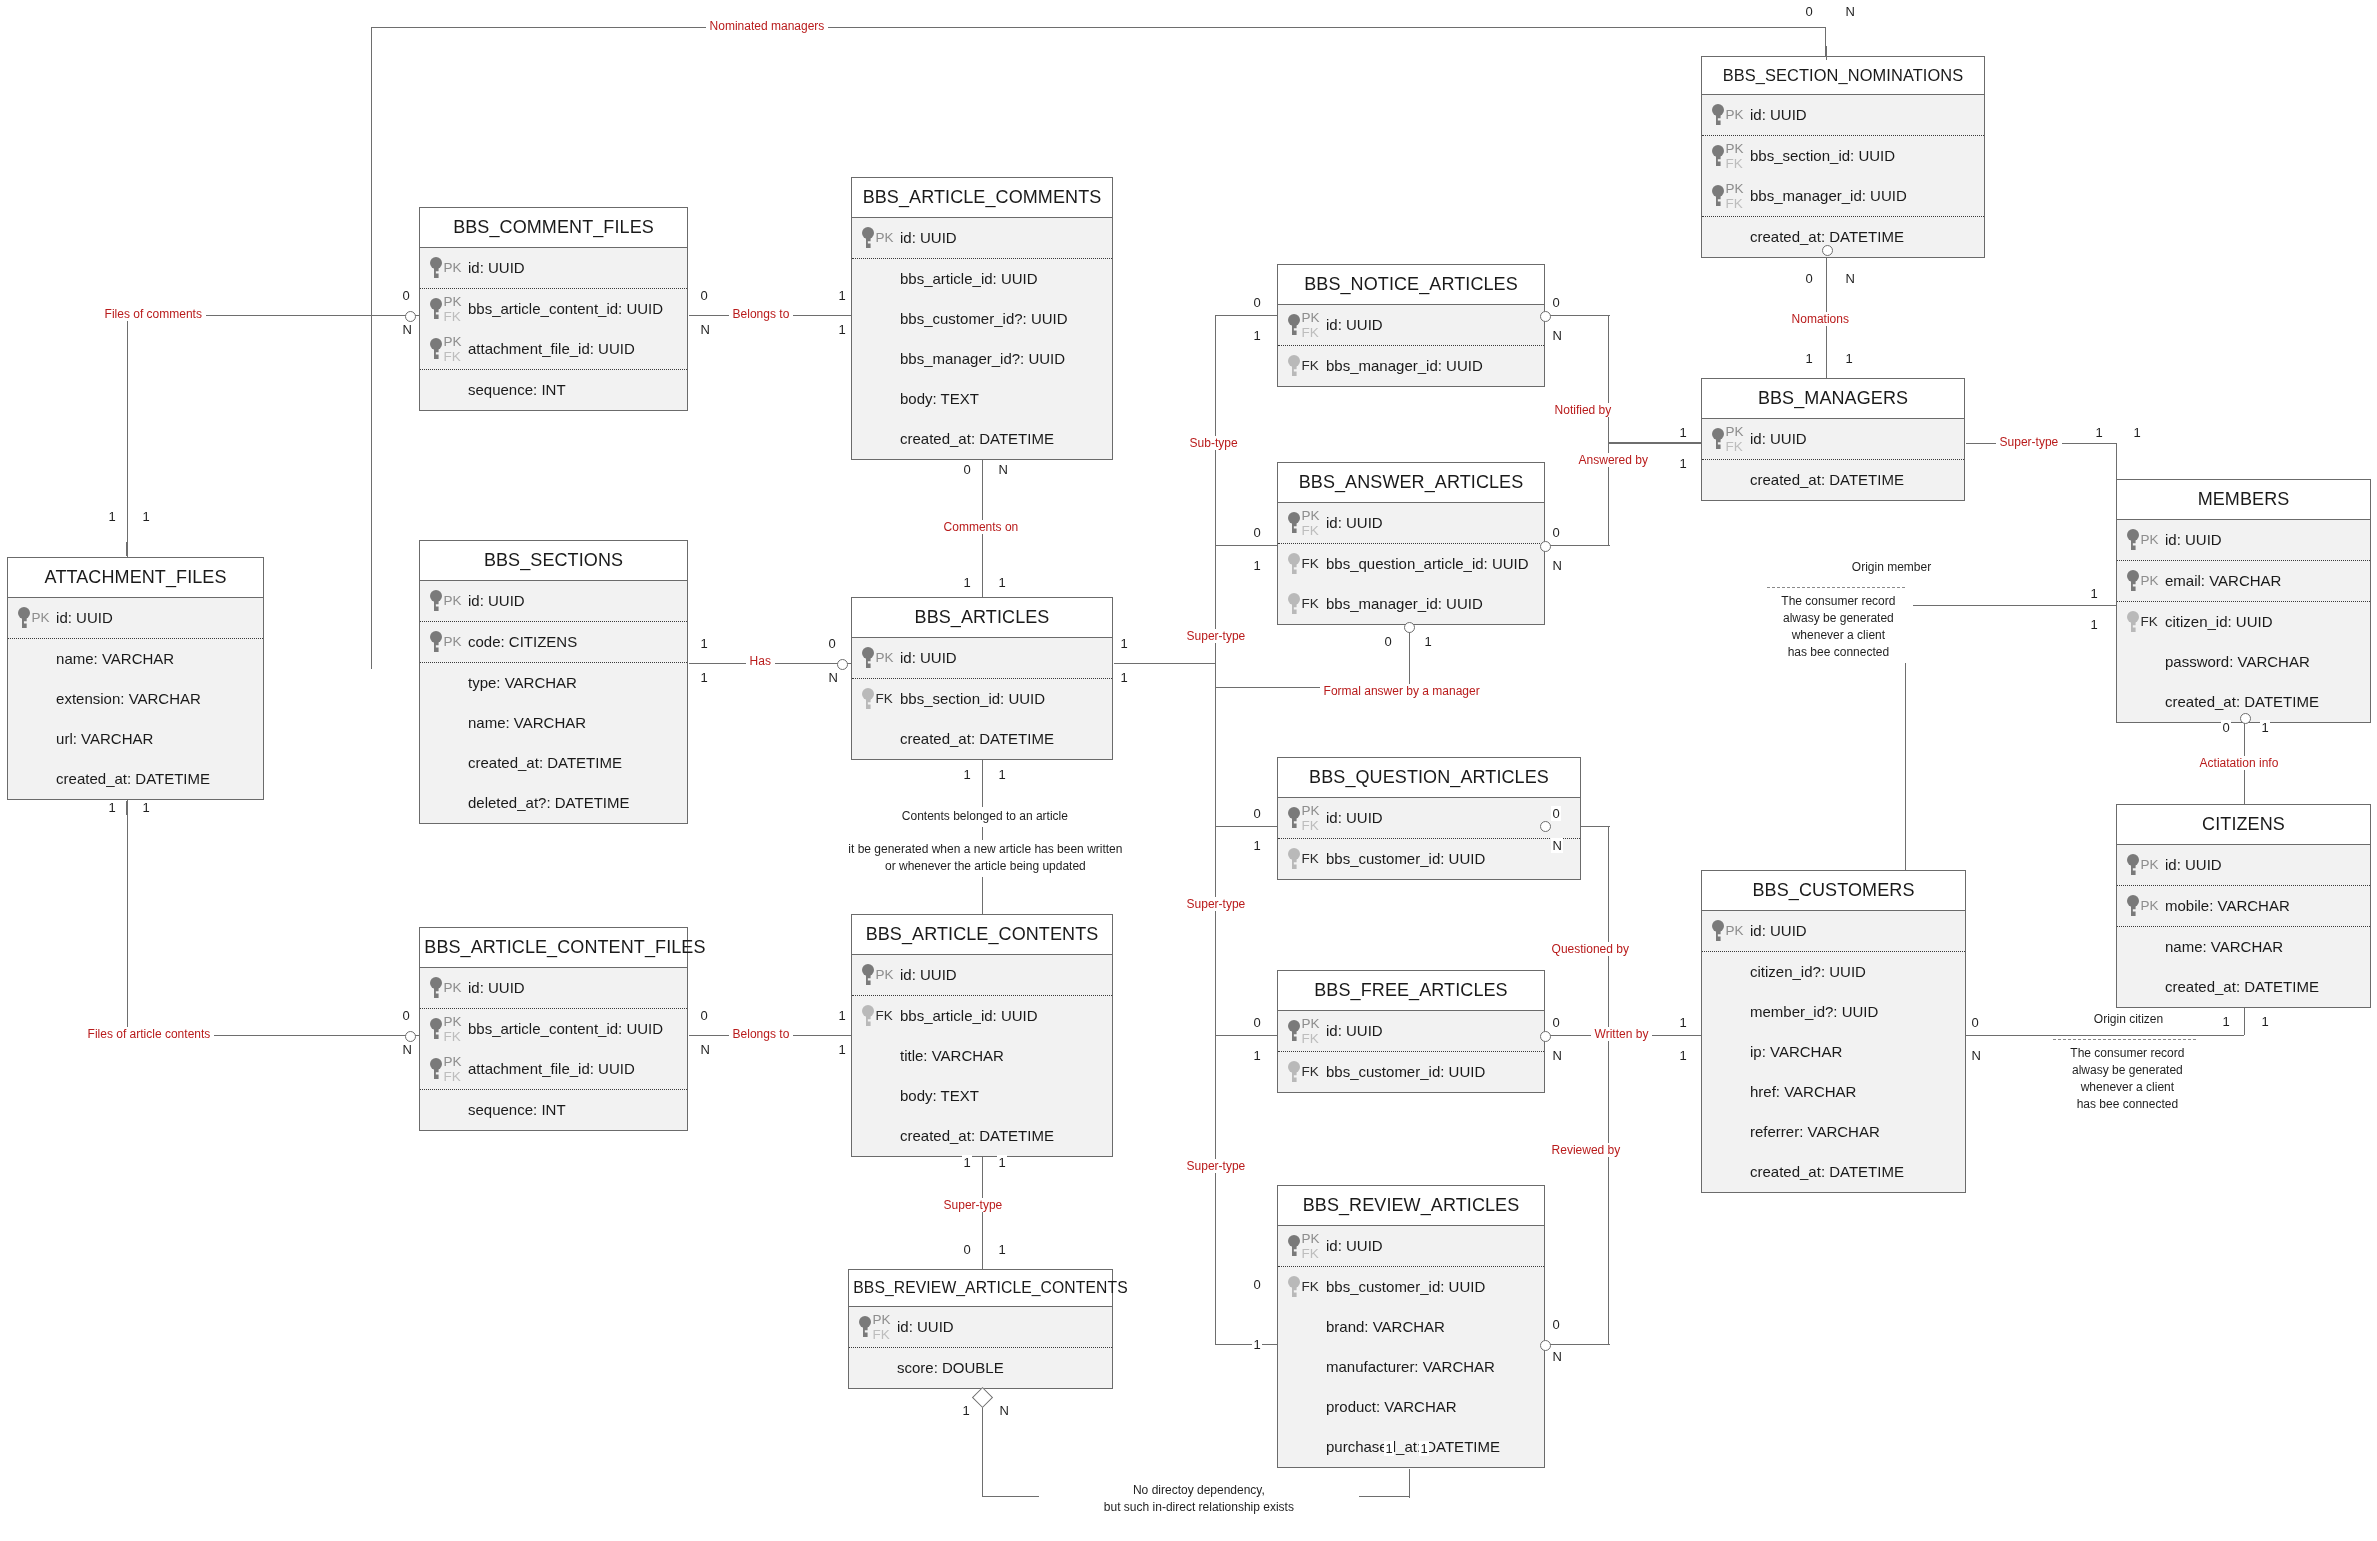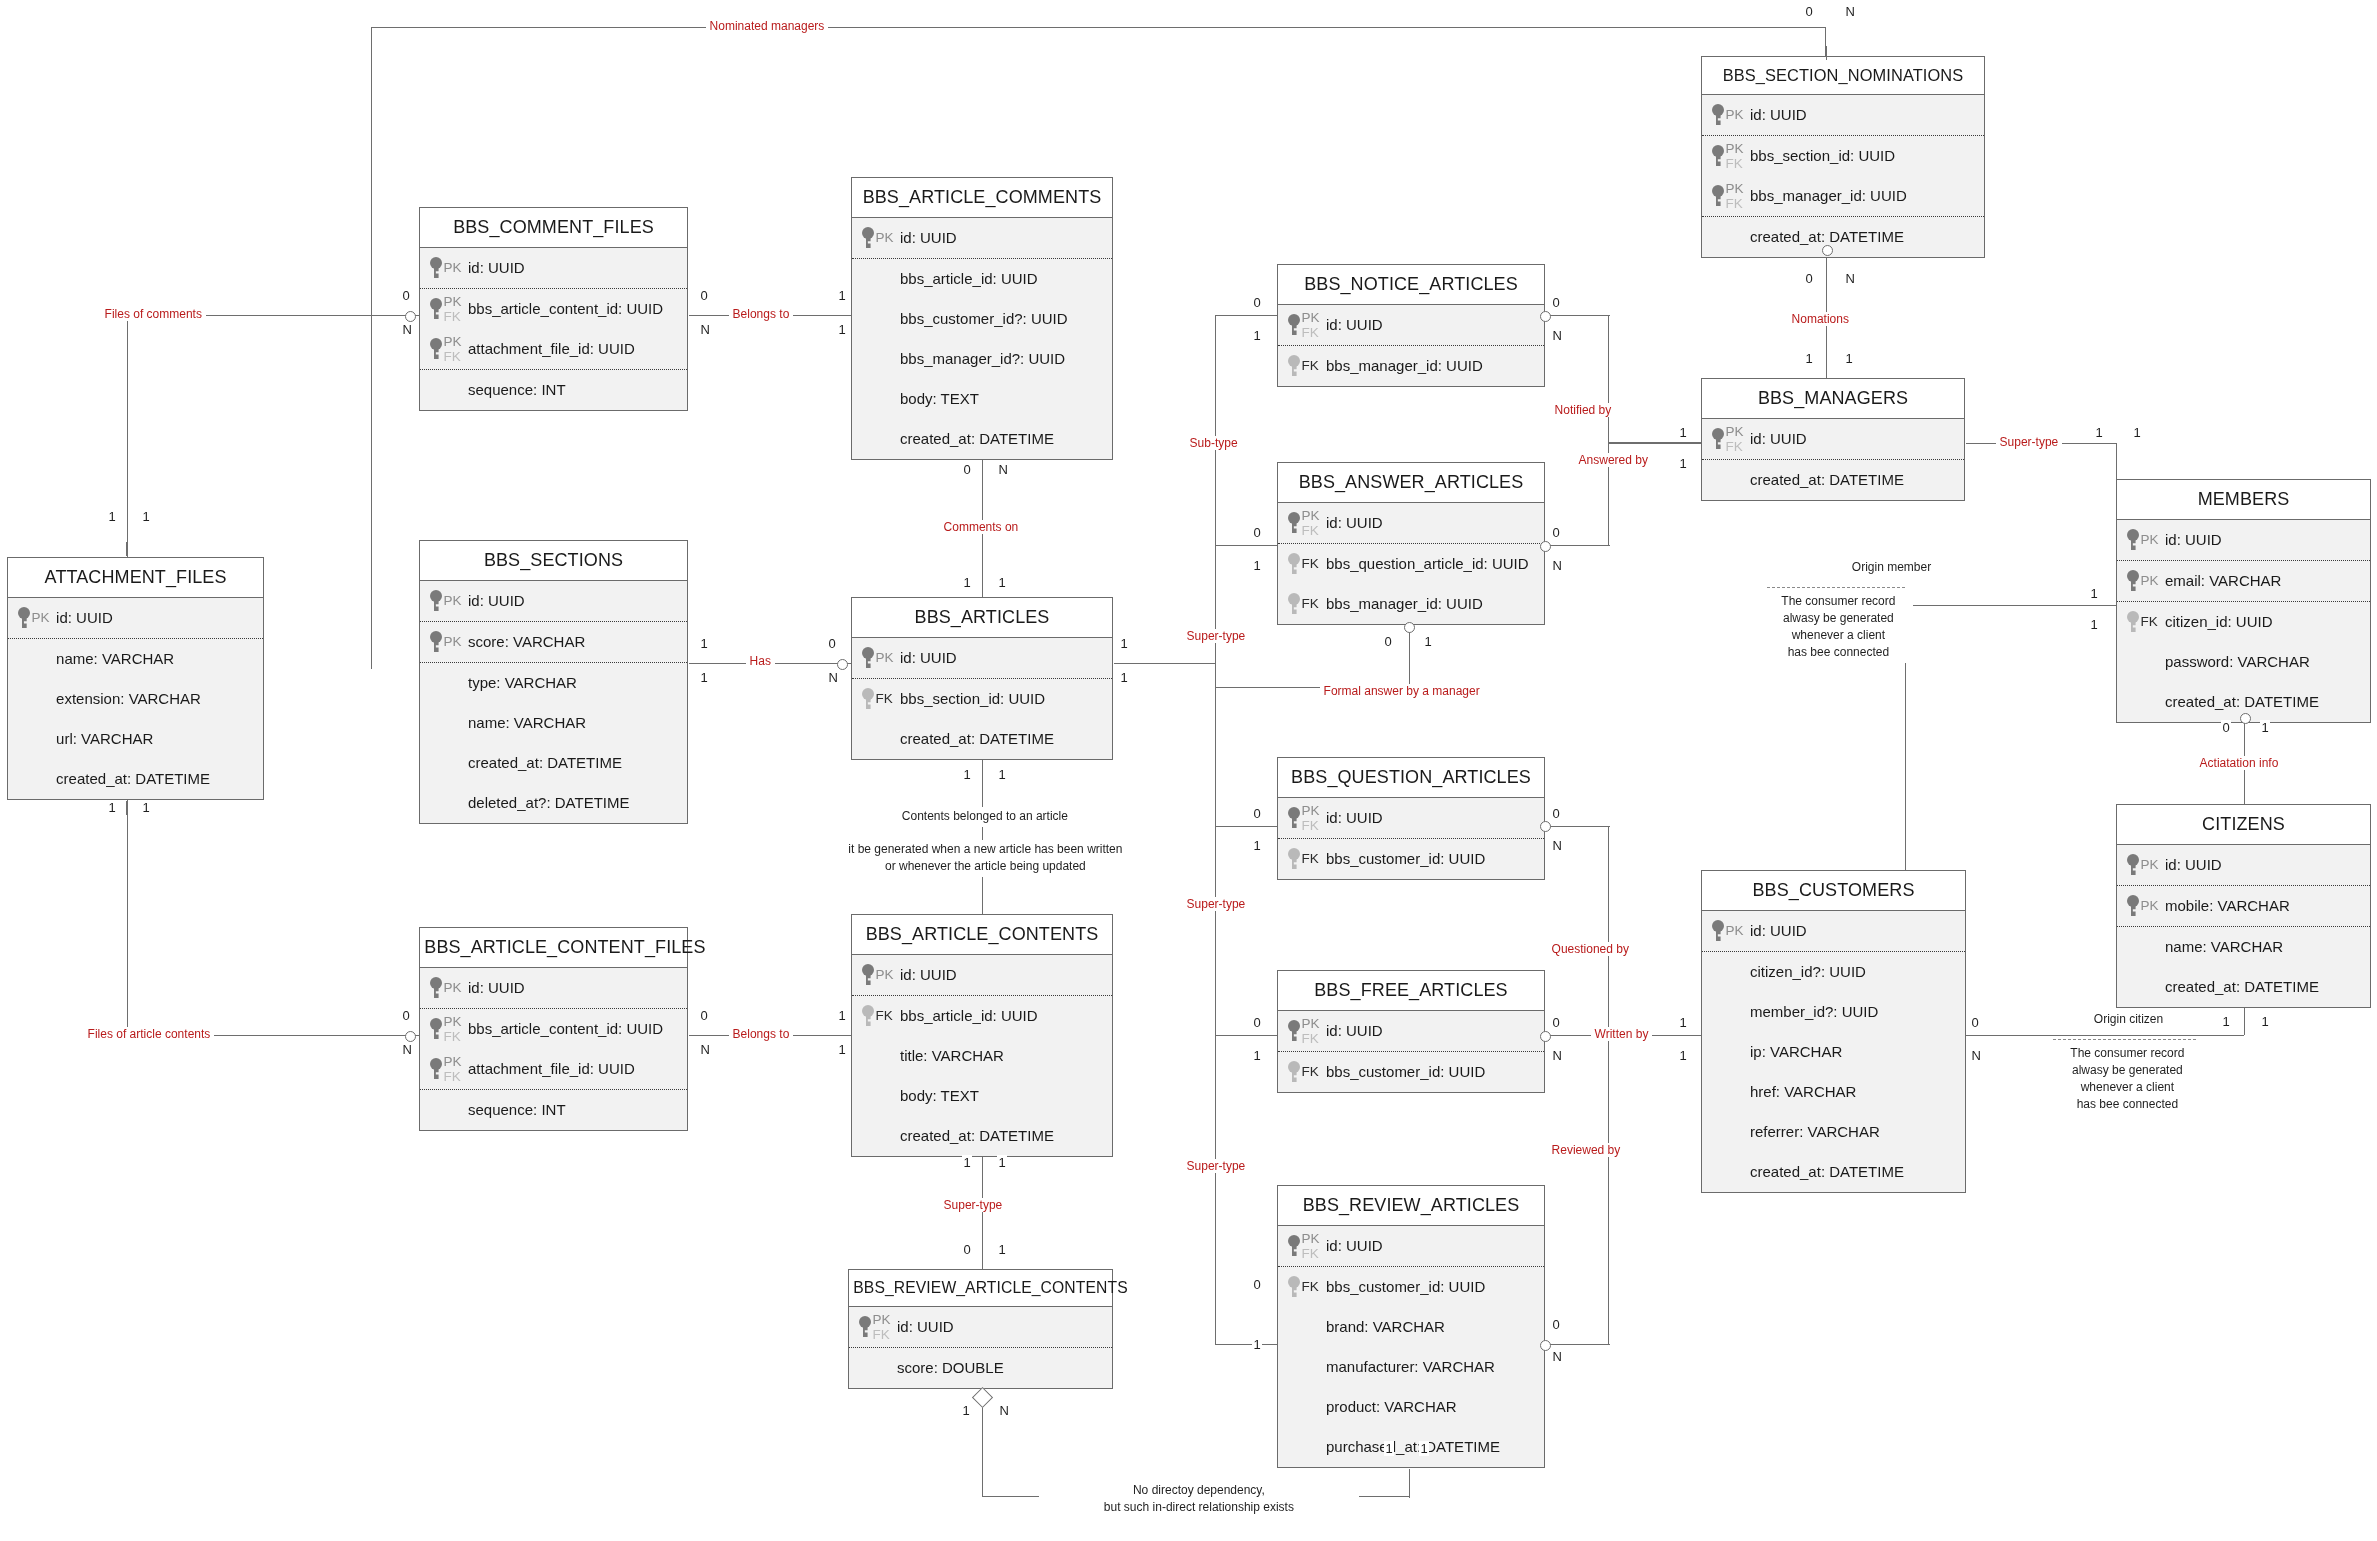--- a/index.html
+++ b/index.html
@@ -236,21 +236,21 @@
             </span>
           <span class="aname">id: UUID</span>
         </div>
       </div>
       <div class="grp">
         <div class="attr">
           <span class="keycell">
               <span class="keyico"></span>
               <span class="klabel">PK</span>
             </span>
-          <span class="aname">score: VARCHAR</span>
+          <span class="aname">code: CITIZENS</span>
         </div>
       </div>
       <div class="grp">
         <div class="attr plain">
             <span class="aname">type: VARCHAR</span>
           </div>
         <div class="attr plain">
             <span class="aname">name: VARCHAR</span>
           </div>
         <div class="attr plain">
@@ -442,21 +442,21 @@
           <span class="keycell">
               <span class="keyico light"></span>
               <span class="fklab">FK</span>
             </span>
           <span class="aname">bbs_manager_id: UUID</span>
         </div>
       </div>
     </div>
   </div>
 
-  <div class="entity" style="left:1277px;top:757px;width:268px;">
+  <div class="entity" style="left:1277px;top:757px;width:304px;">
     <div class="etitle">BBS_QUESTION_ARTICLES</div>
     <div class="ebody">
       <div class="grp">
         <div class="attr">
           <span class="keycell">
               <span class="keyico"></span>
               <span class="kstack">
                 <span class="pk">PK</span>
                 <span class="fk">FK</span>
               </span>

